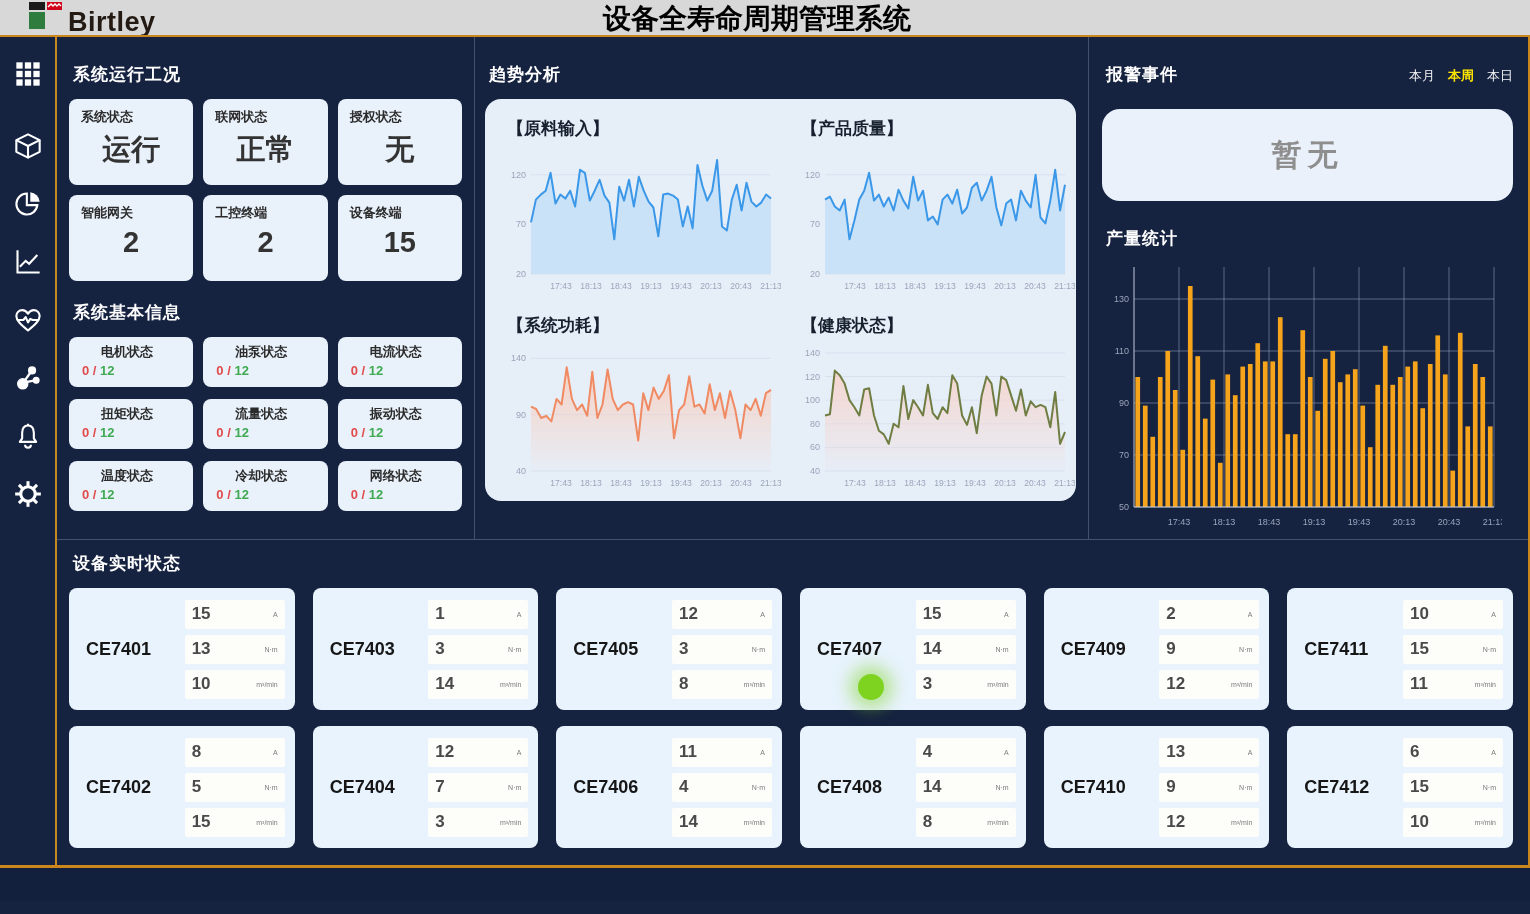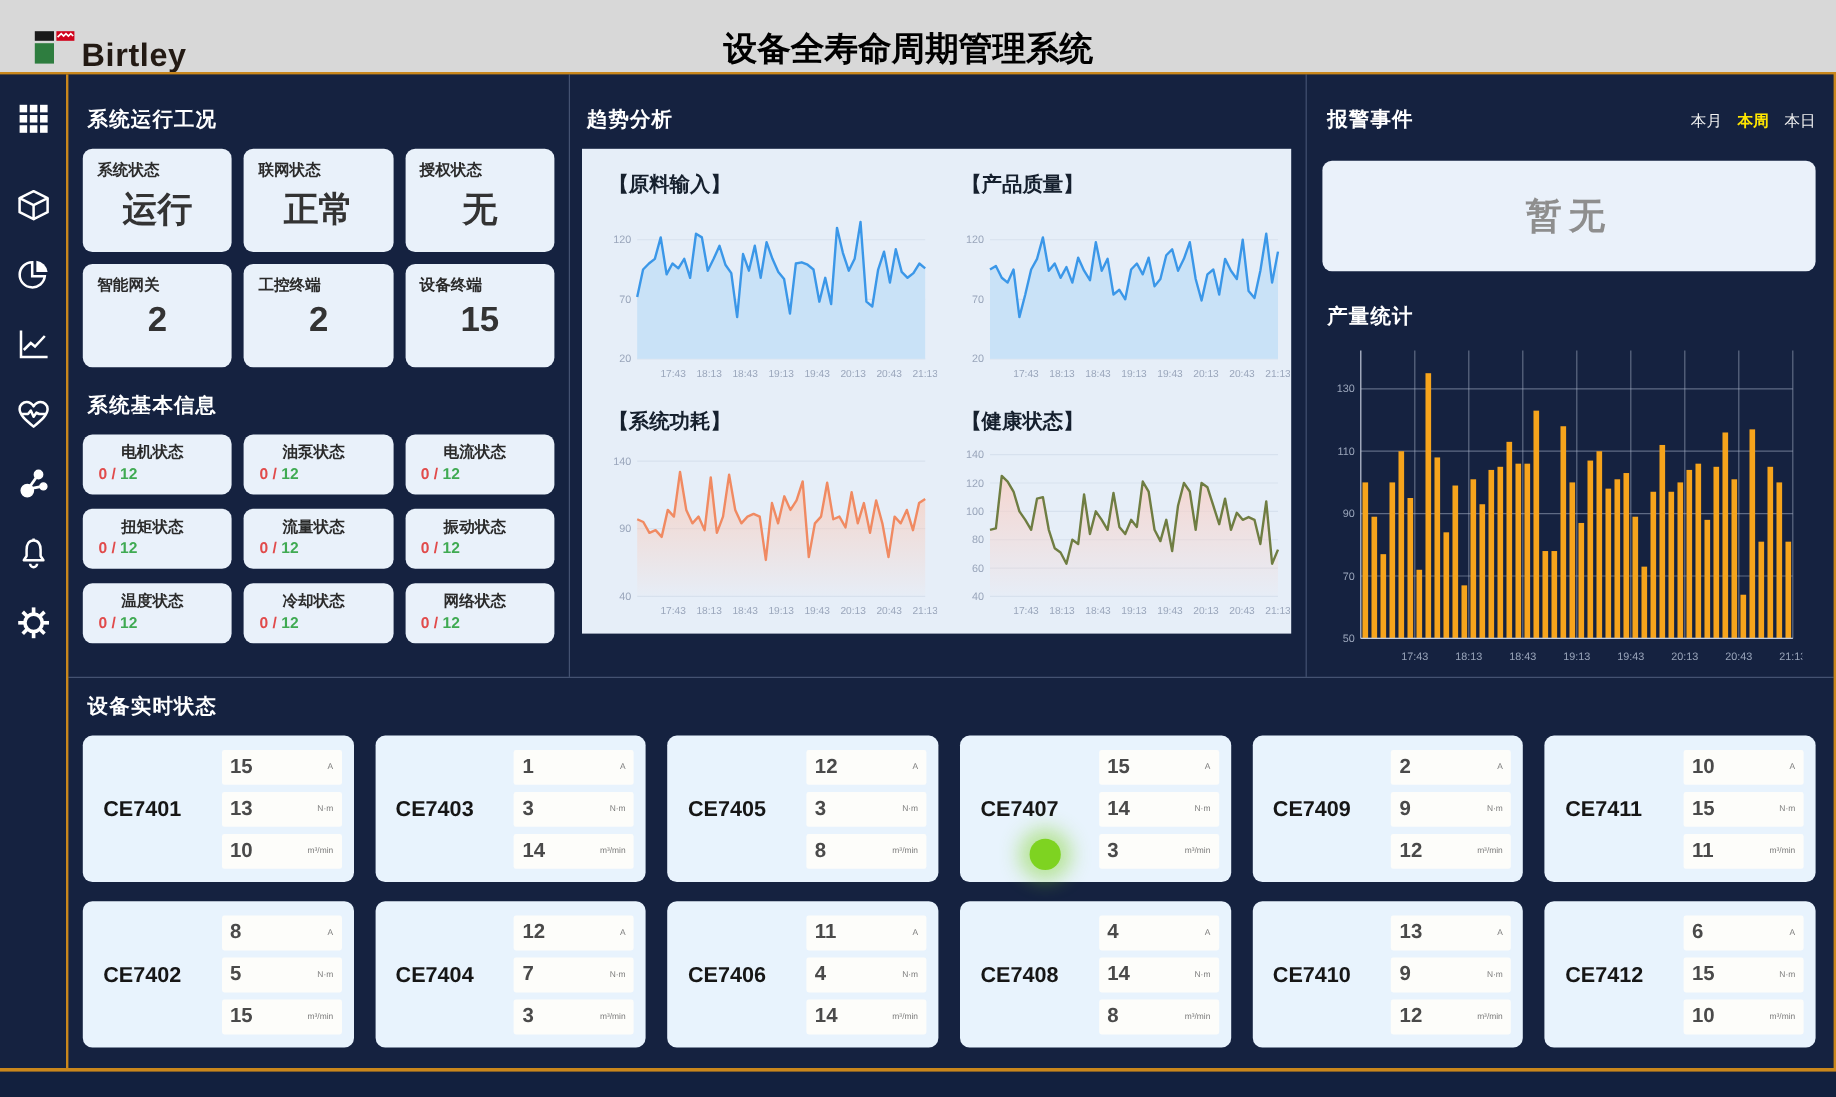--- a/index.html
+++ b/index.html
@@ -1,21 +1,21 @@
 <!DOCTYPE html>
 <html><head>
 <meta charset="utf-8">
 <style>
   * { margin:0; padding:0; box-sizing:border-box; }
   html,body { width:1530px; height:914px; overflow:hidden; background:#152240;
     font-family:"Liberation Sans","DejaVu Sans",sans-serif; }
 
   
-  .app-header { height:60px; background:#d8d8d8; position:relative;
-    display:flex; align-items:flex-end; padding-left:28px; }
+  .app-header { height:35px; background:#d8d8d8; position:relative;
+    display:flex; align-items:flex-start; padding-left:28px; }
   .brand { display:flex; align-items:flex-end; gap:2px; }
   .brand-text { font-size:27px; font-weight:700; color:#231a14; letter-spacing:.5px; line-height:1; }
   .page-title { position:absolute; left:0; right:16px; text-align:center;
     font-size:28px; font-weight:700; color:#000; }
 
   
   .frame { height:830px; display:flex; border-top:2px solid #c9871c;
     border-right:2px solid #c9871c; position:relative; }
   .sidebar { width:57px; border-right:2px solid #c9871c; display:flex; flex-direction:column;
     align-items:center; padding-top:22px; gap:28px; flex:none; }
@@ -40,31 +40,31 @@
   .rc-label { font-size:13px; font-weight:700; color:#2b2b2b; }
   .rc-value { font-size:29px; font-weight:700; color:#333; text-align:center; margin-top:4px; }
 
   .info-grid { display:grid; grid-template-columns:repeat(3,1fr); gap:12px 10px; }
   .info-card { background:#e9f1fa; border-radius:8px; height:50px; padding:6px 13px; }
   .ic-label { font-size:13px; font-weight:700; color:#2b2b2b; display:block;padding-left:19px; }
   .ic-counts { font-size:13px; font-weight:700; }
   .ic-red { color:#e14b4b; } .ic-green { color:#3faa52; }
 
   
-  .trend-card { background:#e6eef8; border-radius:0; padding:10px 8px 4px;
+  .trend-card { background:#e6eef8; border-radius:16px; padding:10px 8px 4px;
     display:grid; grid-template-columns:1fr 1fr; row-gap:6px; }
   .chart-block { padding:2px 6px; }
   .chart-title { font-size:17px; font-weight:700; color:#16202e; margin:6px 0 2px 8px; }
 
   
   .alarm-head { display:flex; align-items:baseline; justify-content:space-between; }
   .alarm-tabs { display:flex; gap:13px;margin-left:40px; }
   .alarm-tab { font-size:13px; color:#f2f2f2; cursor:pointer; }
   .alarm-tab.active { color:#ffe600; font-weight:700; }
-  .alarm-card { background:#eaf1fa; border-radius:8px; height:92px; margin-top:10px;
+  .alarm-card { background:#eaf1fa; border-radius:18px; height:92px; margin-top:10px;
     display:flex; align-items:center; justify-content:center; }
   .alarm-empty { font-size:30px; font-weight:700; color:#8e8e8e; letter-spacing:6px; }
   .prod-title { margin-top:26px !important; }
 
   
   .devices { flex:1; border-top:1px solid rgba(145,160,195,.38); padding:0 15px 0 12px; }
   .devices h2 { margin-top:12px; }
   .dev-grid { display:grid; grid-template-columns:repeat(6,1fr); gap:16px 18px; }
   .dev-card { background:#e8f3fd; border-radius:8px; height:122px; display:flex;
     align-items:center; position:relative; cursor:pointer; }

